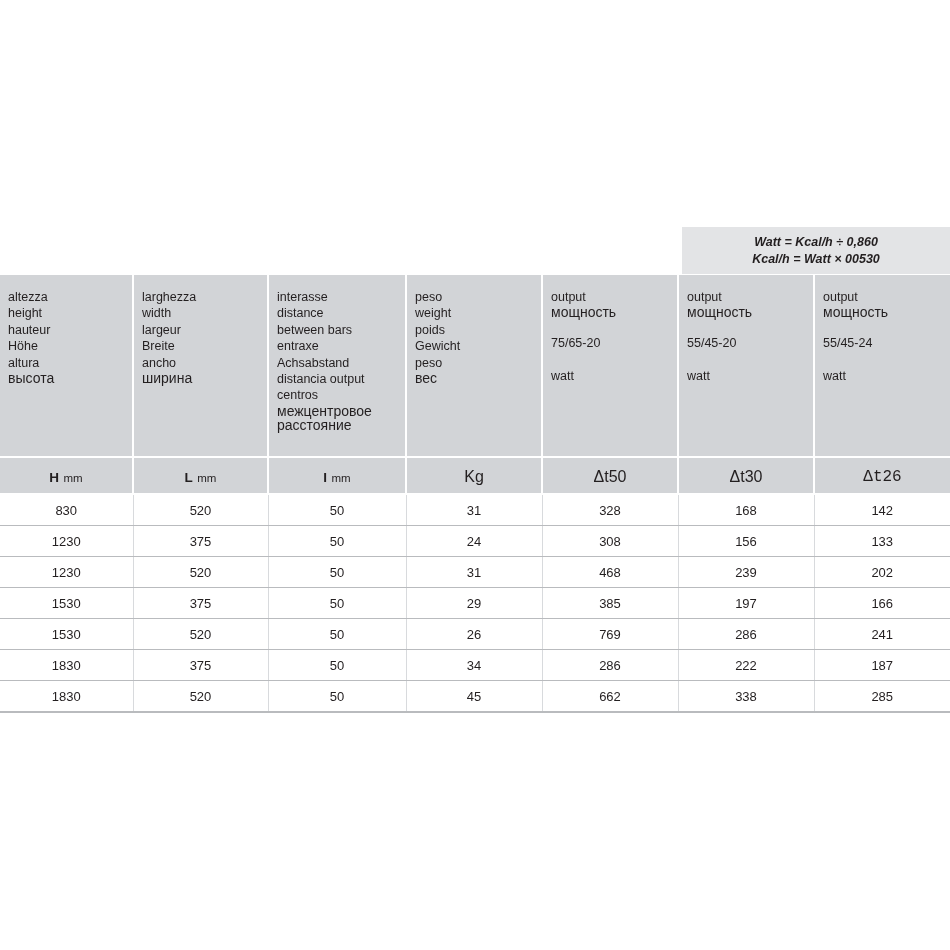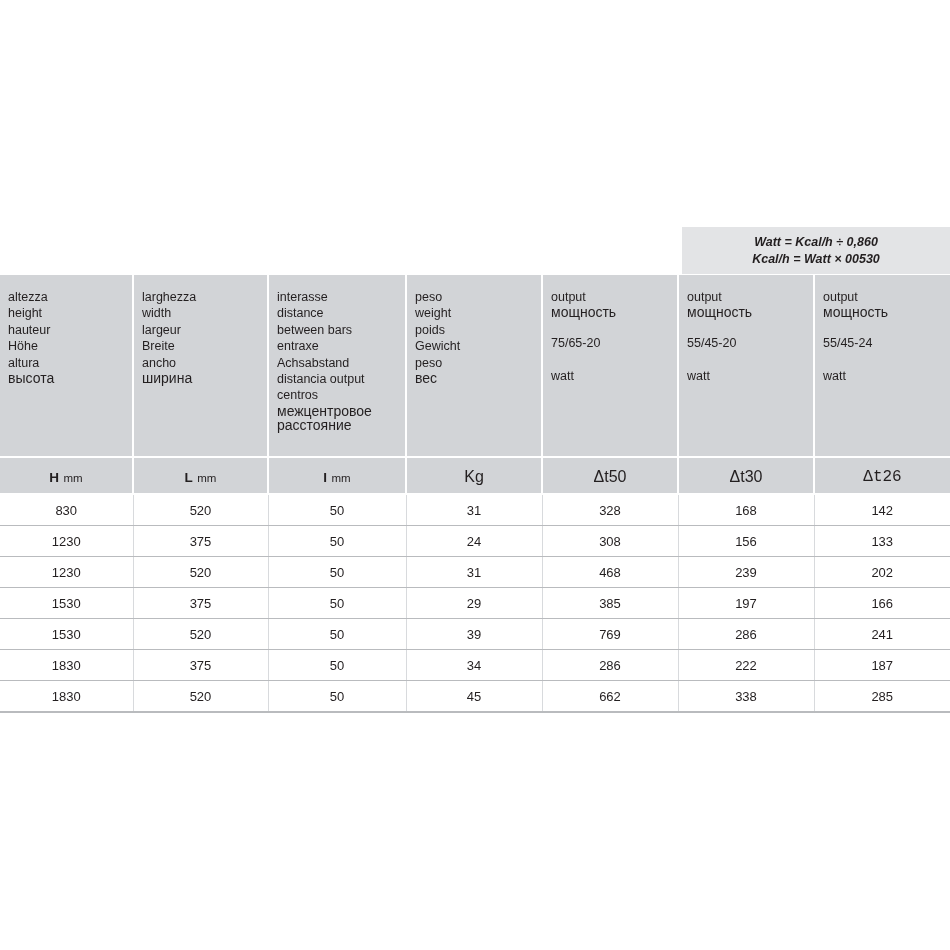--- a/index.html
+++ b/index.html
@@ -276,21 +276,21 @@
           <td class="data sep">50</td>
           <td class="data sep">29</td>
           <td class="data sep">385</td>
           <td class="data sep">197</td>
           <td class="data">166</td>
         </tr>
         <tr>
           <td class="data sep">1530</td>
           <td class="data sep">520</td>
           <td class="data sep">50</td>
-          <td class="data sep">39</td>
+          <td class="data sep">26</td>
           <td class="data sep">769</td>
           <td class="data sep">286</td>
           <td class="data">241</td>
         </tr>
         <tr>
           <td class="data sep">1830</td>
           <td class="data sep">375</td>
           <td class="data sep">50</td>
           <td class="data sep">34</td>
           <td class="data sep">286</td>

